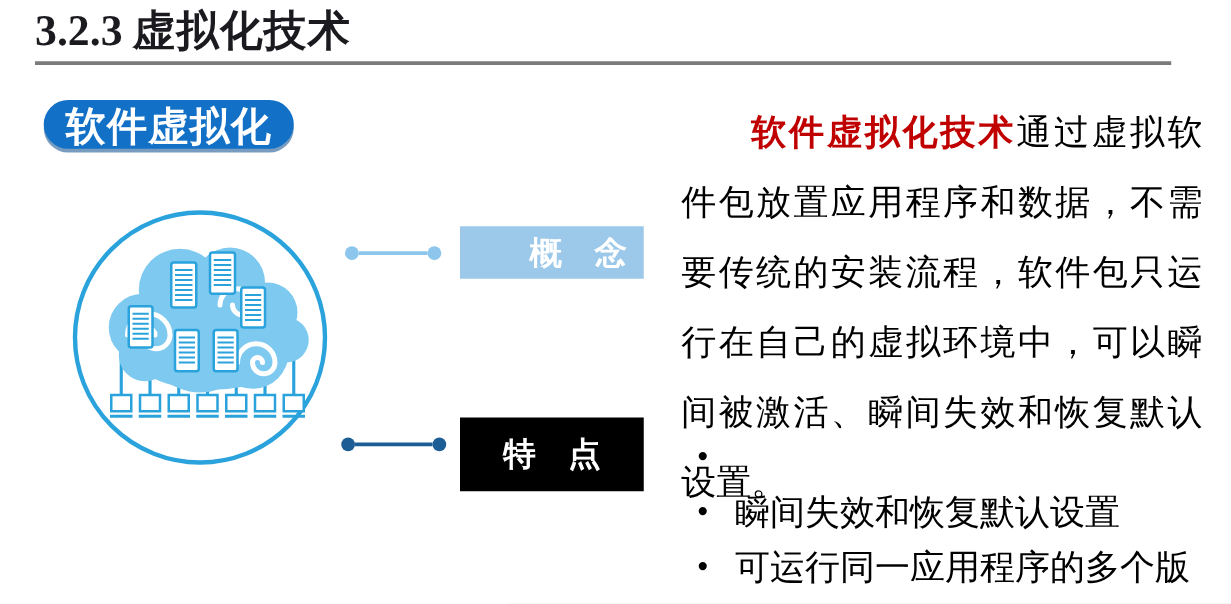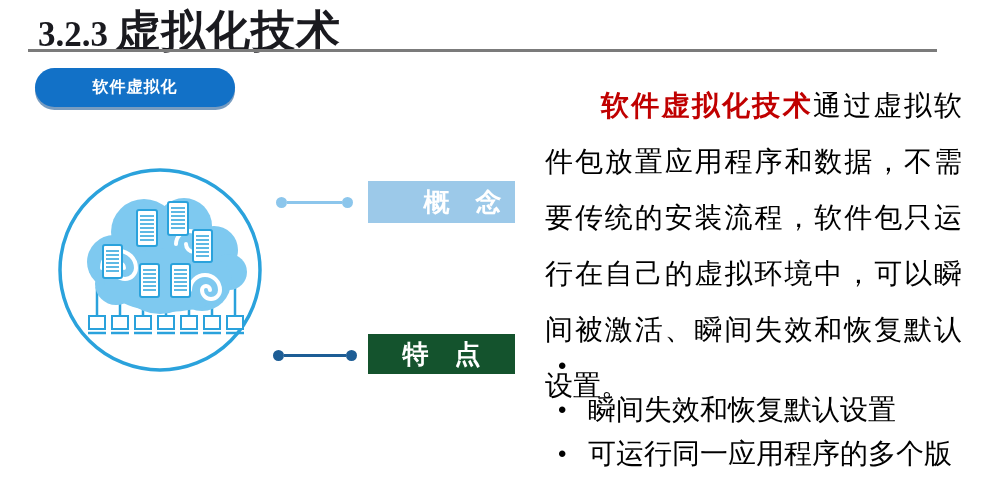--- a/index.html
+++ b/index.html
@@ -7,31 +7,31 @@
   .slide {
     position: relative;
     width: 985px; height: 483px;
     background: #ffffff;
     overflow: hidden;
     font-family: "Liberation Sans", sans-serif;
   }
 
   
   .title { position: absolute; left: 28px; top: 2px; white-space: nowrap; color: #1a1a1f; }
-  .title .num  { font-family: "Liberation Serif", serif; font-weight: 700; font-size: 35px; margin-left: 10px; }
-  .title .txt  { font-family: "Liberation Sans", sans-serif; font-weight: 700; font-size: 44px; letter-spacing: 1px; margin-left: 8px; }
+  .title .num  { font-family: "Liberation Serif", serif; font-weight: 700; font-size: 35px; }
+  .title .txt  { font-family: "Liberation Sans", sans-serif; font-weight: 700; font-size: 34px; letter-spacing: 1px; margin-left: 8px; }
   .title-rule { position: absolute; left: 28px; top: 49px; width: 909px; height: 3px; background: #7b7b7b; }
 
   
   .badge {
-    position: absolute; left: 35px; top: 68px; width: 200px; height: 39px;
+    position: absolute; left: 35px; top: 80px; width: 200px; height: 39px;
     background: #1271c7; border-radius: 20px;
     box-shadow: 0 3px 0 rgba(10, 74, 140, 0.55);
-    display: flex; align-items: center; justify-content: center;
-    color: #ffffff; font-size: 16px; font-weight: 700; letter-spacing: 1px;
+    display: flex; justify-content: center;
+    color: #ffffff; font-size: 32px; font-weight: 700; letter-spacing: 1px;
   }
 
   
   .icon-wrap { position: absolute; left: 56px; top: 166px; width: 208px; height: 208px; }
 
   
   .connector { position: absolute; display: flex; align-items: center; }
   .connector .dot { width: 11px; height: 11px; border-radius: 50%; flex: 0 0 auto; }
   .connector .line { height: 3.5px; flex: 1 1 auto; }
   .connector.concept  { left: 276px; top: 197px; width: 77px; }
@@ -39,21 +39,21 @@
   .connector.features { left: 273px; top: 350px; width: 84px; }
   .connector.features .dot, .connector.features .line { background: #1d5d95; }
 
   
   .node-label {
     position: absolute; left: 368px; width: 147px;
     display: flex; align-items: center; justify-content: center;
     color: #ffffff; font-size: 26px; font-weight: 700;
   }
   .node-label.concept  { top: 181px; height: 42px; background: #9cc9e9; padding-left: 42px; }
-  .node-label.features { top: 334px; height: 40px; background: #14532d; text-align: right; }
+  .node-label.features { top: 334px; height: 59px; background: #000000; text-align: right; }
 
   
   .paragraph {
     position: absolute; left: 545px; top: 78px; width: 417px;
     font-size: 28px; line-height: 56px; color: #000000;
     text-align: justify; text-indent: 2em;
   }
   .paragraph .hl { color: #c00000; font-weight: 700; }
 
   .bullets { position: absolute; left: 545px; top: 344px; width: 425px; list-style: none; }

